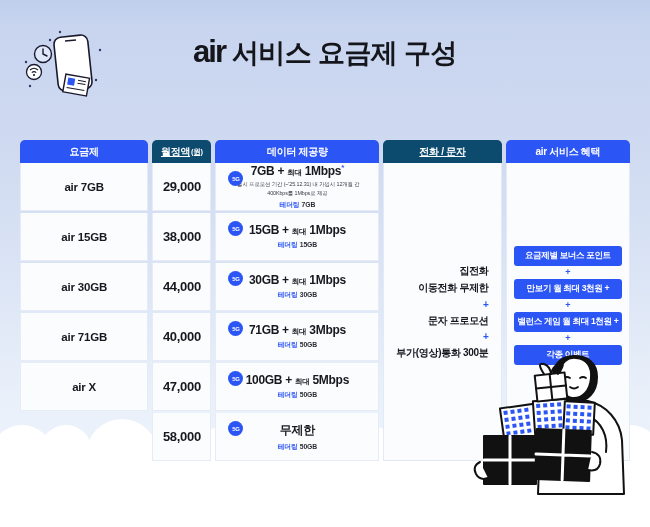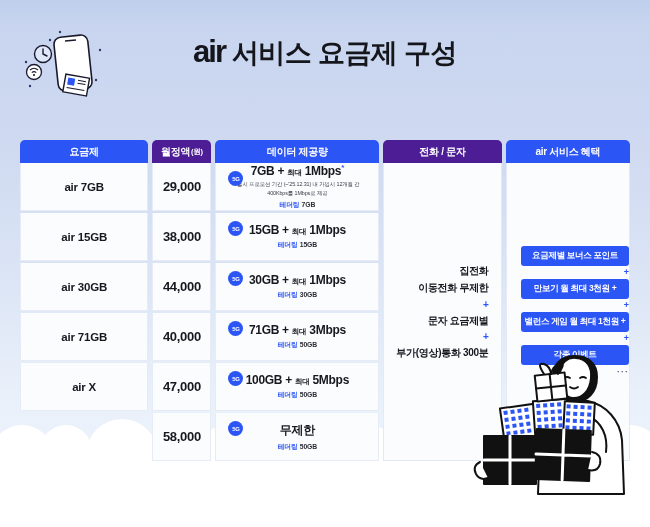--- a/index.html
+++ b/index.html
@@ -33,21 +33,21 @@
   
   .table { position:absolute; left:20px; top:93px; width:610px; }
   .thead { display:flex; gap:4px; height:23px;margin-top:47px; }
   .th {
     display:flex; align-items:center; justify-content:center;
     font-size:10px; font-weight:bold; color:#fff;
     border-radius:5px 5px 0 0;
     letter-spacing:-0.3px; white-space:nowrap;
   }
   .th.blue { background:#2b55f5; }
-  .th.dark { background:#4c1d95; }
+  .th.dark { background:#0c4a6e;text-decoration:underline; }
   .th .unit { font-size:7.5px; font-weight:bold; margin-left:1px; }
 
   .c1 { width:130px; }
   .c2 { width:60px; }
   .c3 { width:166px; }
   .c4 { width:120px; }
   .c5 { width:126px; }
 
   .tbody { display:flex; gap:4px; align-items:stretch; }
   .col { display:flex; flex-direction:column; gap:2px; }
@@ -80,21 +80,21 @@
   .data-note { font-size:5.4px; color:#3a3a44; text-align:center; line-height:1.5; margin-top:2px; letter-spacing:-0.1px; }
   .tether { font-size:6.8px; margin-top:3px; letter-spacing:-0.1px; }
   .tether .lbl { color:#2b55f5; font-weight:bold; }
   .tether .val { color:#2c2c36; font-weight:bold; margin-left:2px; }
 
   
   .voice-box { font-size:10px; font-weight:bold; color:#17181f; text-align:right; line-height:1.75; letter-spacing:-0.3px; }
   .voice-box .plus { color:#2b55f5; font-weight:bold; display:block; line-height:1.5; }
 
   
-  .benefits { display:flex; flex-direction:column; align-items:flex-end; justify-content:center; gap:1px; width:100%; }
+  .benefits { display:flex; flex-direction:column; align-items:center; justify-content:center; gap:1px; width:100%; }
   .benefit-pill {
     background:#2b55f5; color:#fff;
     font-size:8.6px; font-weight:bold;
     border-radius:3px;
     padding:4px 0; width:108px; text-align:center;
     letter-spacing:-0.4px; white-space:nowrap;
   }
   .benefit-plus { color:#2b55f5; font-size:9px; font-weight:bold; line-height:1.25; }
   .benefit-dots { color:#5a6478; font-size:9px; font-weight:bold; letter-spacing:1px; margin-top:1px; }
 </style>
@@ -301,21 +301,21 @@
           <span class="lbl">테더링</span><span class="val">50GB</span>
         </div>
       </div>
     </div>
 
     <div class="colspan c4">
       <div class="voice-box">
         <div>집전화</div>
         <div>이동전화 무제한</div>
         <span class="plus">+</span>
-        <div>문자 요금제별</div>
+        <div>문자 프로모션</div>
         <span class="plus">+</span>
         <div>부가(영상)통화 300분</div>
       </div>
     </div>
 
     <div class="colspan c5">
       <div class="benefits">
         <div class="benefit-pill">요금제별 보너스 포인트</div>
         <div class="benefit-plus">+</div>
         <div class="benefit-pill">만보기 월 최대 3천원 +</div>

